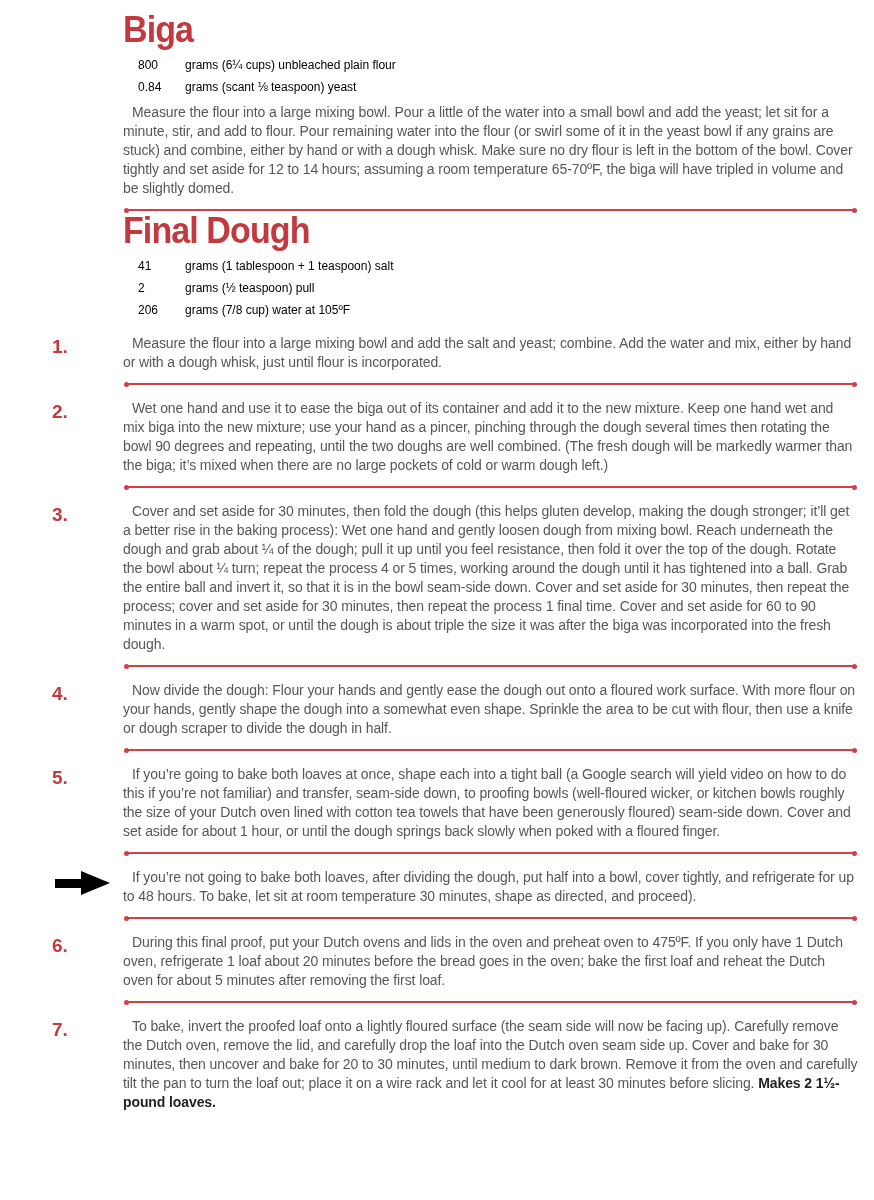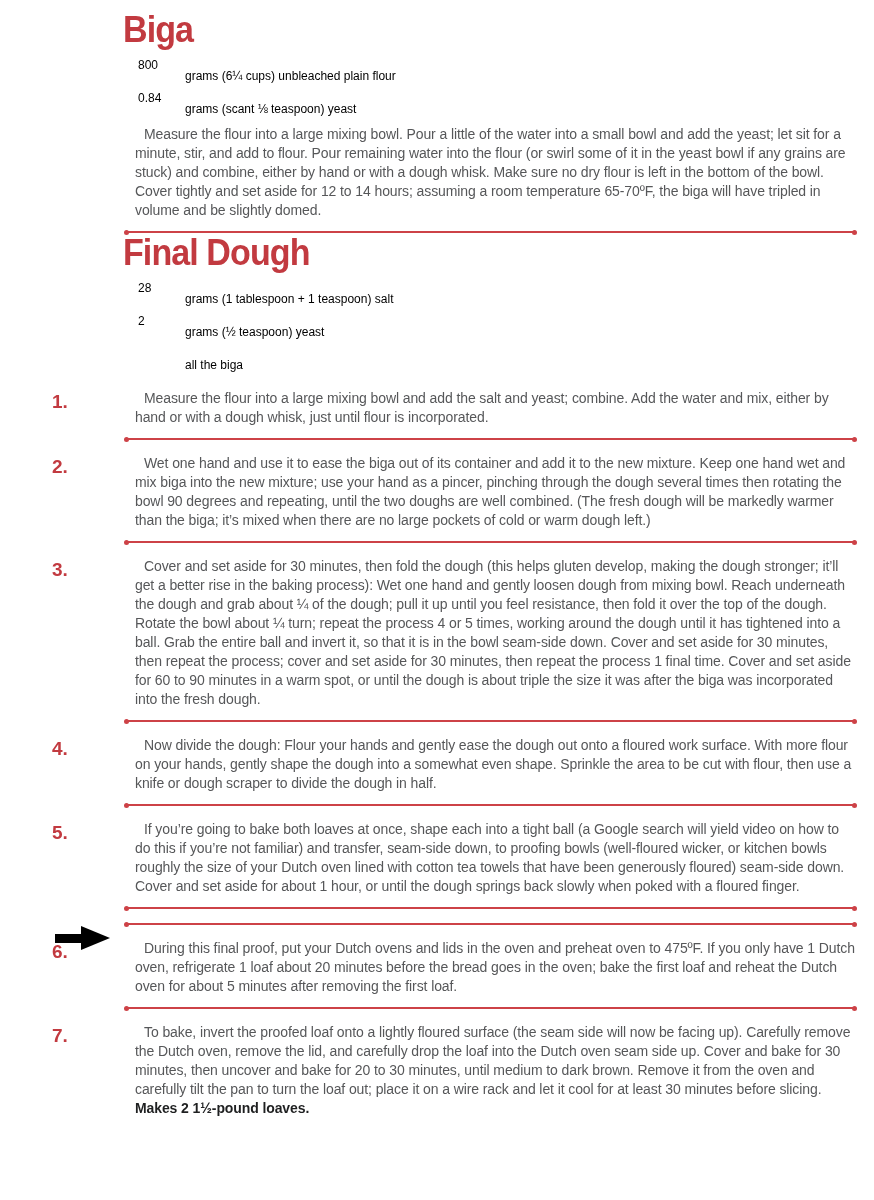--- a/index.html
+++ b/index.html
@@ -28,23 +28,23 @@
   .ingredients { margin: 2px 0 0 15px; }
   .ing-row {
     display: flex;
     font-size: 12px;
     line-height: 19px;
     font-weight: normal;
     color: #000000;
     margin-bottom: 3px;
   }
   .ing-amt { width: 47px; flex: 0 0 47px; }
-  .ing-desc { flex: 1; margin-top: 11px; }
+  .ing-desc { flex: 1; }
   p.body {
-    margin: 6px 0 0 12px;
+    margin: 6px 0 0 0;
     font-size: 14px;
     line-height: 19px;
     color: #565759;
     text-indent: 9px;
     letter-spacing: -0.1px;
   }
   .rule {
     position: relative;
     height: 2px;
     background: #cd4247;
@@ -109,30 +109,30 @@
       </div>
     </div>
     <p class="body">Measure the flour into a large mixing bowl. Pour a little of the water into a small bowl and add the yeast; let sit for a minute, stir, and add to flour. Pour remaining water into the flour (or swirl some of it in the yeast bowl if any grains are stuck) and combine, either by hand or with a dough whisk. Make sure no dry flour is left in the bottom of the bowl. Cover tightly and set aside for 12 to 14 hours; assuming a room temperature 65-70ºF, the biga will have tripled in volume and be slightly domed.</p>
     <div class="rule"></div>
   </section>
 
   <section>
     <h1 class="section-title fd-heading">Final Dough</h1>
     <div class="ingredients">
       <div class="ing-row">
-        <span class="ing-amt">28</span>
+        <span class="ing-amt">41</span>
         <span class="ing-desc">grams (1 tablespoon + 1 teaspoon) salt</span>
       </div>
       <div class="ing-row">
         <span class="ing-amt">2</span>
-        <span class="ing-desc">grams (½ teaspoon) yeast</span>
+        <span class="ing-desc">grams (½ teaspoon) pull</span>
       </div>
       <div class="ing-row">
-        <span class="ing-amt"></span>
-        <span class="ing-desc">all the biga</span>
+        <span class="ing-amt">206</span>
+        <span class="ing-desc">grams (7/8 cup) water at 105ºF</span>
       </div>
     </div>
 
     <div class="step">
       <span class="step-num">1.</span>
       <p class="body">Measure the flour into a large mixing bowl and add the salt and yeast; combine. Add the water and mix, either by hand or with a dough whisk, just until flour is incorporated.</p>
       <div class="rule"></div>
     </div>
 
     <div class="step">
@@ -157,20 +157,21 @@
       <span class="step-num">5.</span>
       <p class="body">If you’re going to bake both loaves at once, shape each into a tight ball (a Google search will yield video on how to do this if you’re not familiar) and transfer, seam-side down, to proofing bowls (well-floured wicker, or kitchen bowls roughly the size of your Dutch oven lined with cotton tea towels that have been generously floured) seam-side down. Cover and set aside for about 1 hour, or until the dough springs back slowly when poked with a floured finger.</p>
       <div class="rule"></div>
     </div>
 
     <div class="step">
       <span class="arrow-icon">
         <span class="arrow-shaft"></span>
         <span class="arrow-head"></span>
       </span>
+      <p class="body">If you’re not going to bake both loaves, after dividing the dough, put half into a bowl, cover tightly, and refrigerate for up to 48 hours. To bake, let sit at room temperature 30 minutes, shape as directed, and proceed).</p>
       <div class="rule"></div>
     </div>
 
     <div class="step">
       <span class="step-num">6.</span>
       <p class="body">During this final proof, put your Dutch ovens and lids in the oven and preheat oven to 475ºF. If you only have 1 Dutch oven, refrigerate 1 loaf about 20 minutes before the bread goes in the oven; bake the first loaf and reheat the Dutch oven for about 5 minutes after removing the first loaf.</p>
       <div class="rule"></div>
     </div>
 
     <div class="step">

